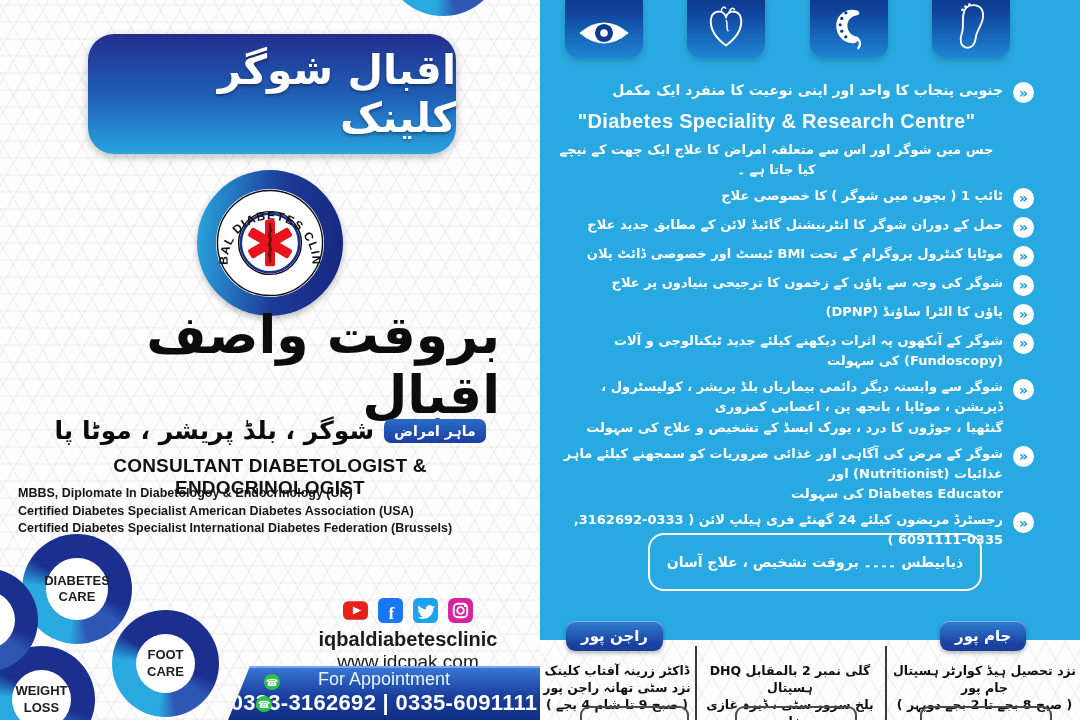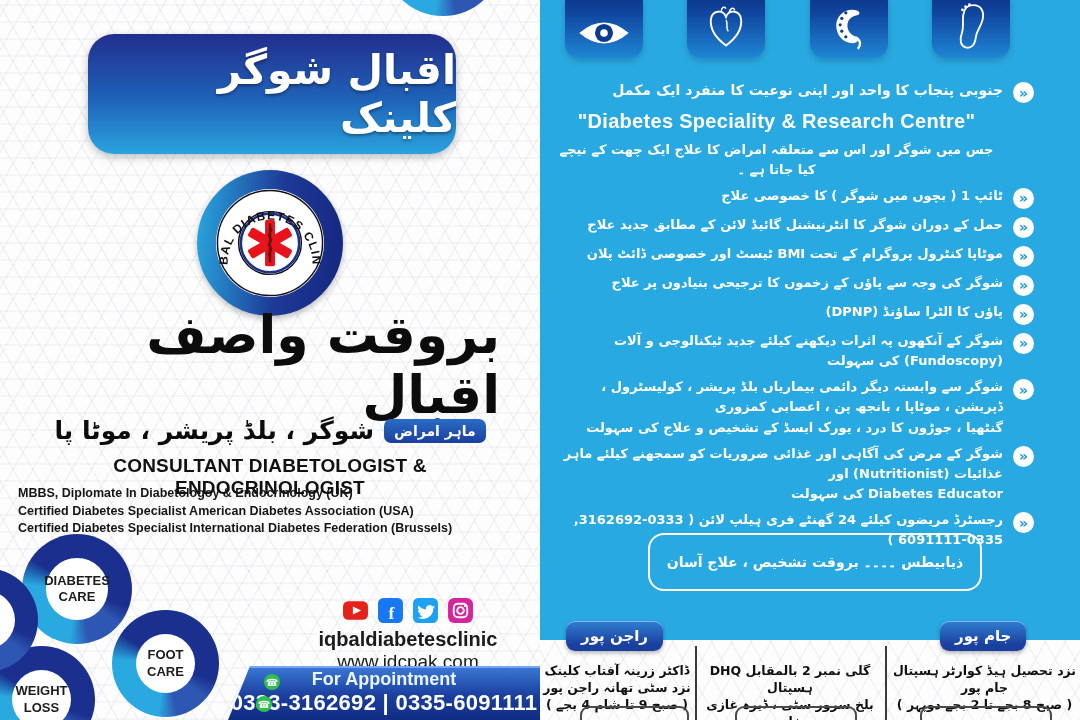--- a/index.html
+++ b/index.html
@@ -61,21 +61,21 @@
   .social-row svg{width:27px;height:27px;display:block;}
   .social-handle{margin-top:4px;font-size:20px;font-weight:600;color:#1b1b1b;font-family:"Liberation Sans",sans-serif;}
   .social-site{font-size:19px;color:#1b1b1b;font-family:"Liberation Sans",sans-serif;}
   .appt-bar{
     position:absolute;left:228px;top:666px;width:312px;height:54px;
     background:linear-gradient(180deg,#3b7ad8 0%,#1b3f9e 55%,#102c83 100%);
     clip-path:polygon(22px 0,100% 0,100% 100%,0 100%);
     box-shadow:inset 0 2px 0 rgba(160,200,255,.6);
   }
   .appt-label{margin-top:3px;text-align:center;font-family:"Liberation Sans",sans-serif;
-    font-size:18px;font-weight:bold;color:#eaf6ff;}
+    font-size:18px;font-weight:normal;color:#eaf6ff;}
   .appt-phones{text-align:center;font-family:"Liberation Sans",sans-serif;
     font-size:22px;font-weight:800;color:#fff;letter-spacing:.3px;margin-top:0px;}
   .phone-badge{position:absolute;width:16px;height:16px;border-radius:50%;background:#2fbf4f;
     color:#fff;font-size:10px;display:flex;align-items:center;justify-content:center;}
   
   .right{position:absolute;left:540px;top:0;width:540px;height:720px;overflow:hidden;background:#29a9e1;}
   .tile{position:absolute;top:-12px;width:78px;height:70px;border-radius:14px;
     background:linear-gradient(180deg,#0c2f80 0%,#10459e 35%,#1f86d5 100%);
     box-shadow:0 3px 6px rgba(0,0,0,.18);
     display:flex;align-items:flex-end;justify-content:center;padding-bottom:6px;box-sizing:border-box;}

